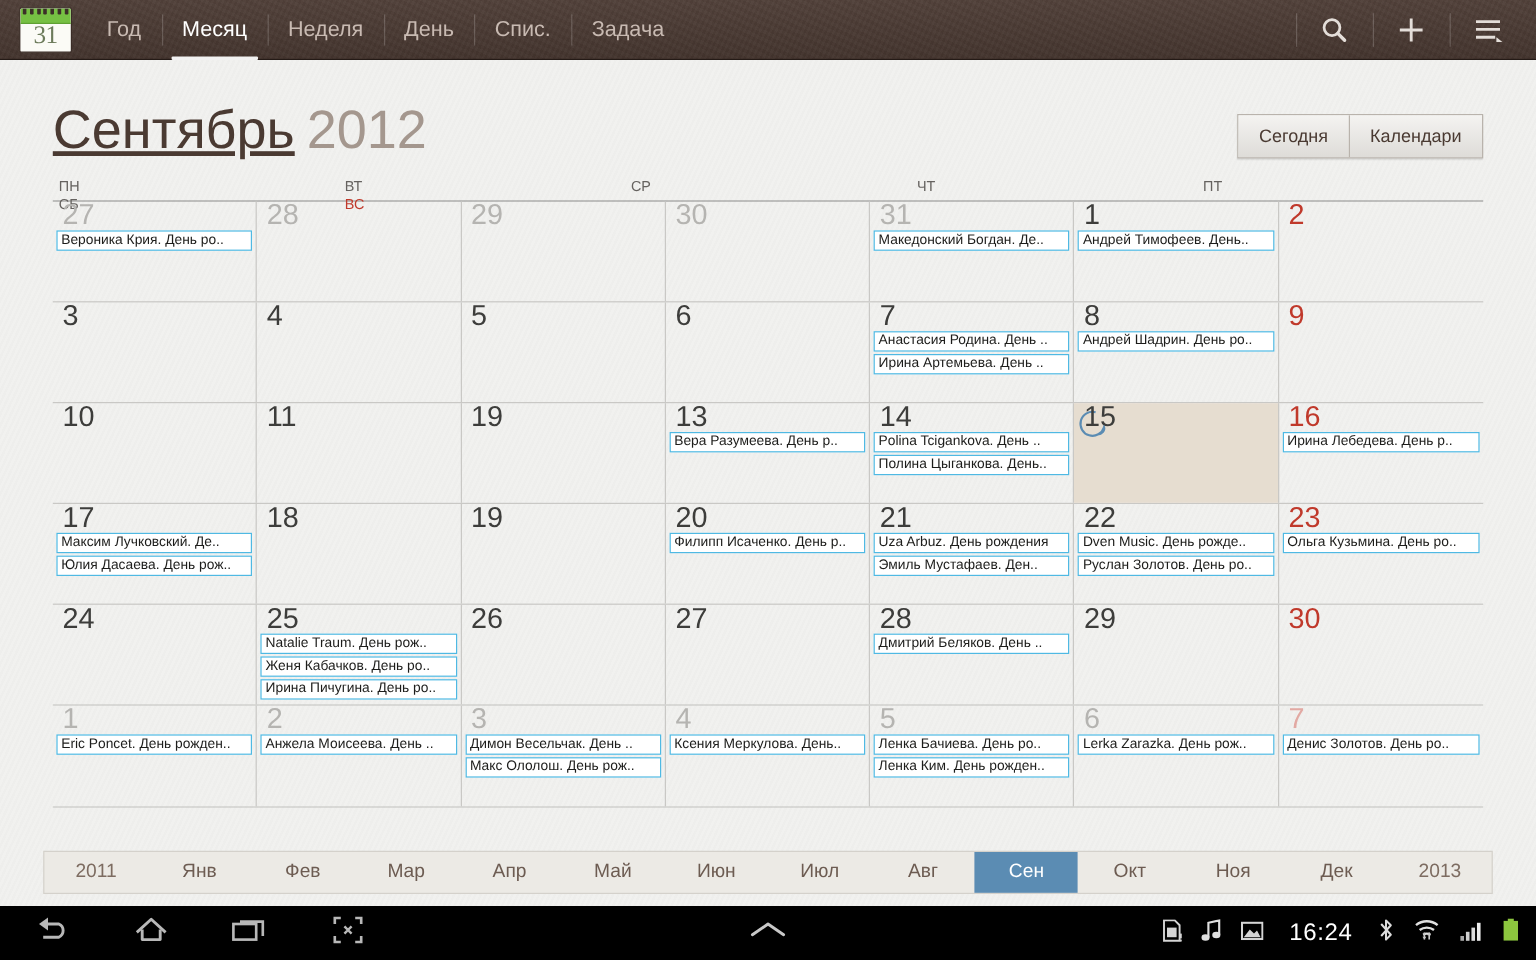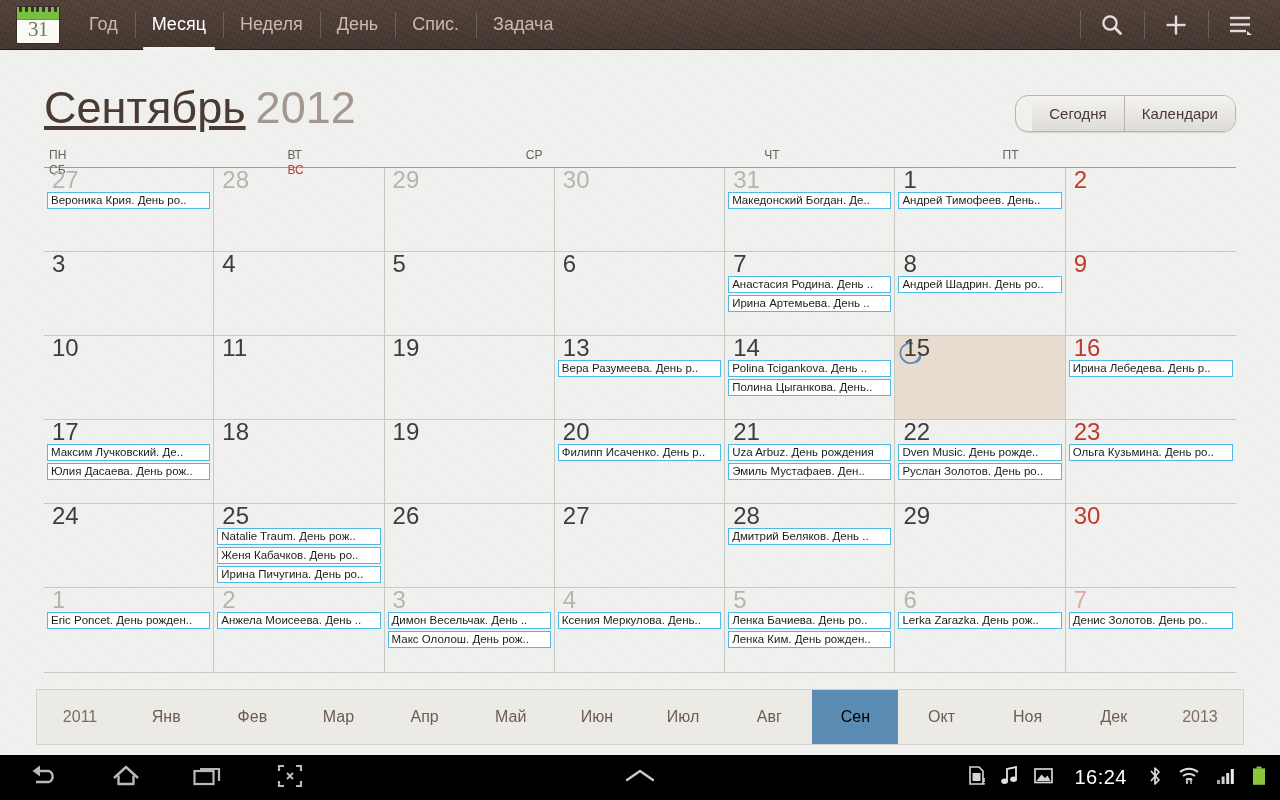--- a/index.html
+++ b/index.html
@@ -83,23 +83,22 @@
     position: relative; height: 98px; padding: 0 0 0 44px;
     display: flex; align-items: flex-end;
   }
   .title {
     font-size: 45px; line-height: 1; padding-bottom: 18px; white-space: nowrap;
   }
   .title .m { color: #4a3a32; text-decoration: underline; }
   .title .y { color: #a4978e; margin-left: 10px; }
   .head-btns {
     position: absolute; right: 44px; bottom: 16px; display: flex;
-    border: 1px solid #b9b3ac; border-radius: 13px; overflow: hidden;
+    border: 1px solid #b9b3ac; border-radius: 0; overflow: hidden;
     box-shadow: 0 1px 1px rgba(0,0,0,0.10);
-    padding-left: 16px;
   }
   .head-btn {
     background: linear-gradient(#f4f3f1, #dedcd8);
     color: #4a3a32; font-size: 15px; padding: 9px 17px; cursor: pointer;
     border-left: 1px solid #b9b3ac;
   }
   .head-btn:first-child { border-left: none; }
 
   
   .grid-wrap { padding: 0 44px; }
@@ -139,31 +138,31 @@
   .evt {
     height: 17px; margin: 0 1px 2px 1px;
     background: #ffffff; border: 1px solid #4fb9e3;
     font-size: 11.5px; color: #1d1d1b; line-height: 15px;
     padding: 0 3px; white-space: nowrap; overflow: hidden;
     cursor: pointer;
   }
 
   
   .month-strip {
-    position: absolute; left: 36px; right: 36px; bottom: 10px; height: 56px;
+    position: absolute; left: 36px; right: 36px; bottom: 10px; height: 36px;
     background: #eceae5; border: 1px solid #d4d1cb;
     display: grid; grid-template-columns: repeat(14, 1fr);
     align-items: stretch;
   }
   .ms-item {
     display: flex; align-items: center; justify-content: center;
     font-size: 16px; color: #6d5c52; cursor: pointer;
   }
   .ms-item.year { color: #7d6c61; }
-  .ms-item.sel { background: #5b8cb3; color: #000000; }
+  .ms-item.sel { background: #5b8cb3; color: #ffffff; }
 
   
   .navbar {
     position: absolute; left: 0; bottom: 0; width: 1280px; height: 45px;
     background: #000; display: flex; align-items: center;
   }
   .nav-left { display: flex; align-items: center; gap: 38px; padding-left: 22px; }
   .nav-btn { width: 44px; height: 45px; display: flex; align-items: center; justify-content: center; cursor: pointer; }
   .nav-center { position: absolute; left: 50%; transform: translateX(-50%); cursor: pointer; }
   .nav-right {

